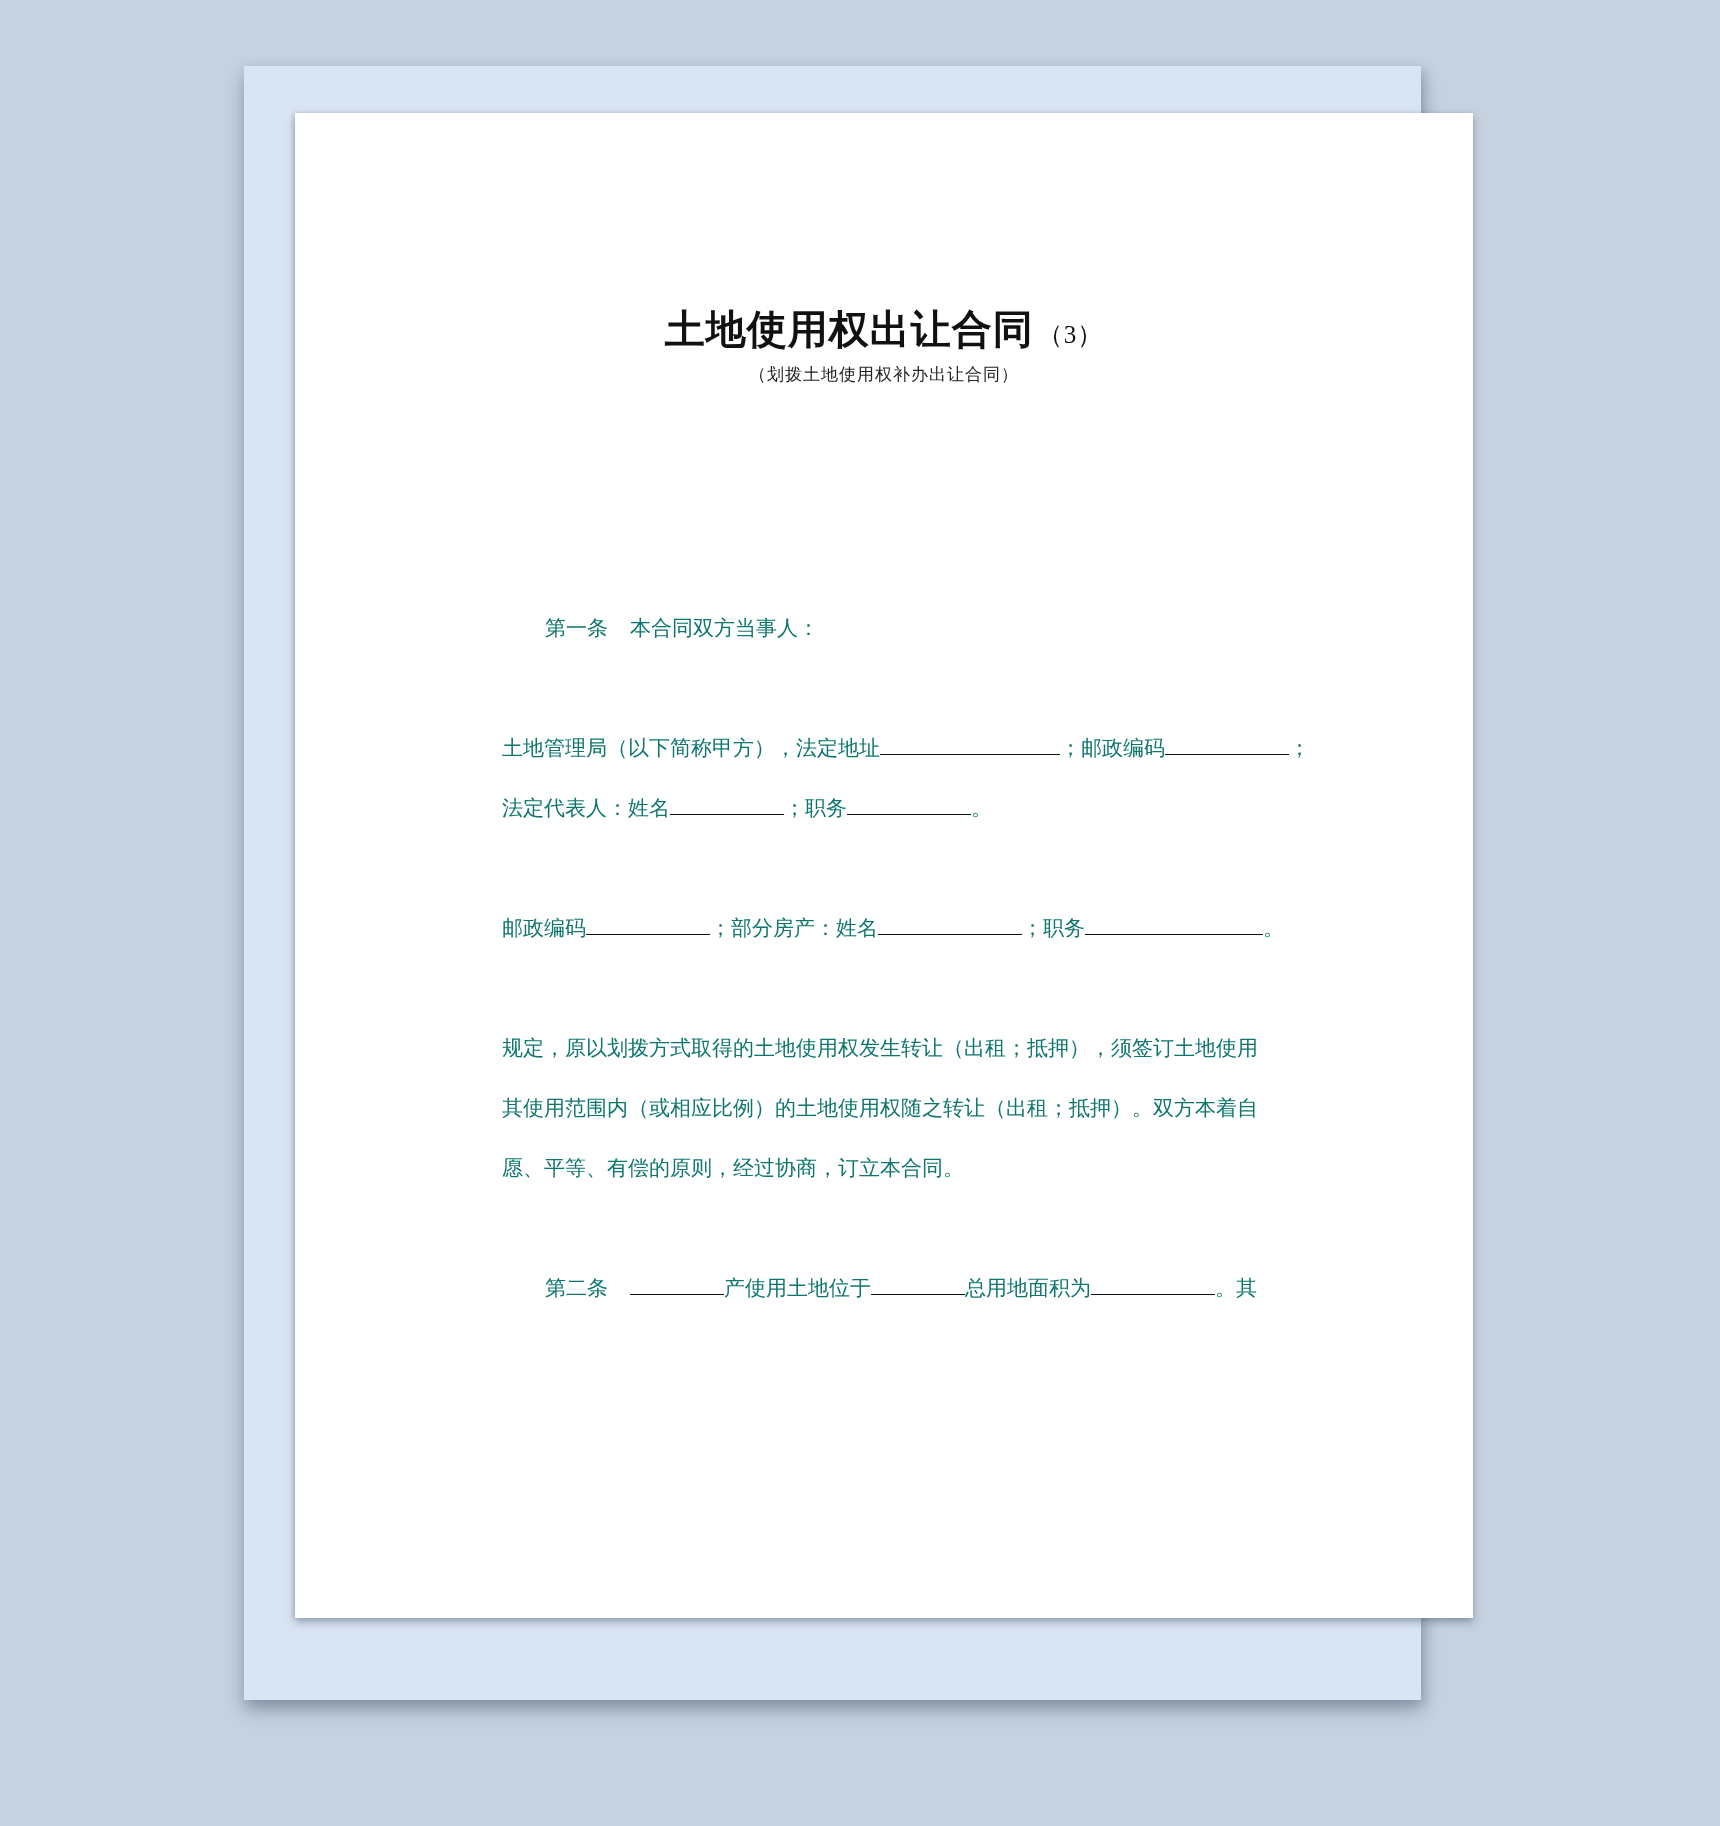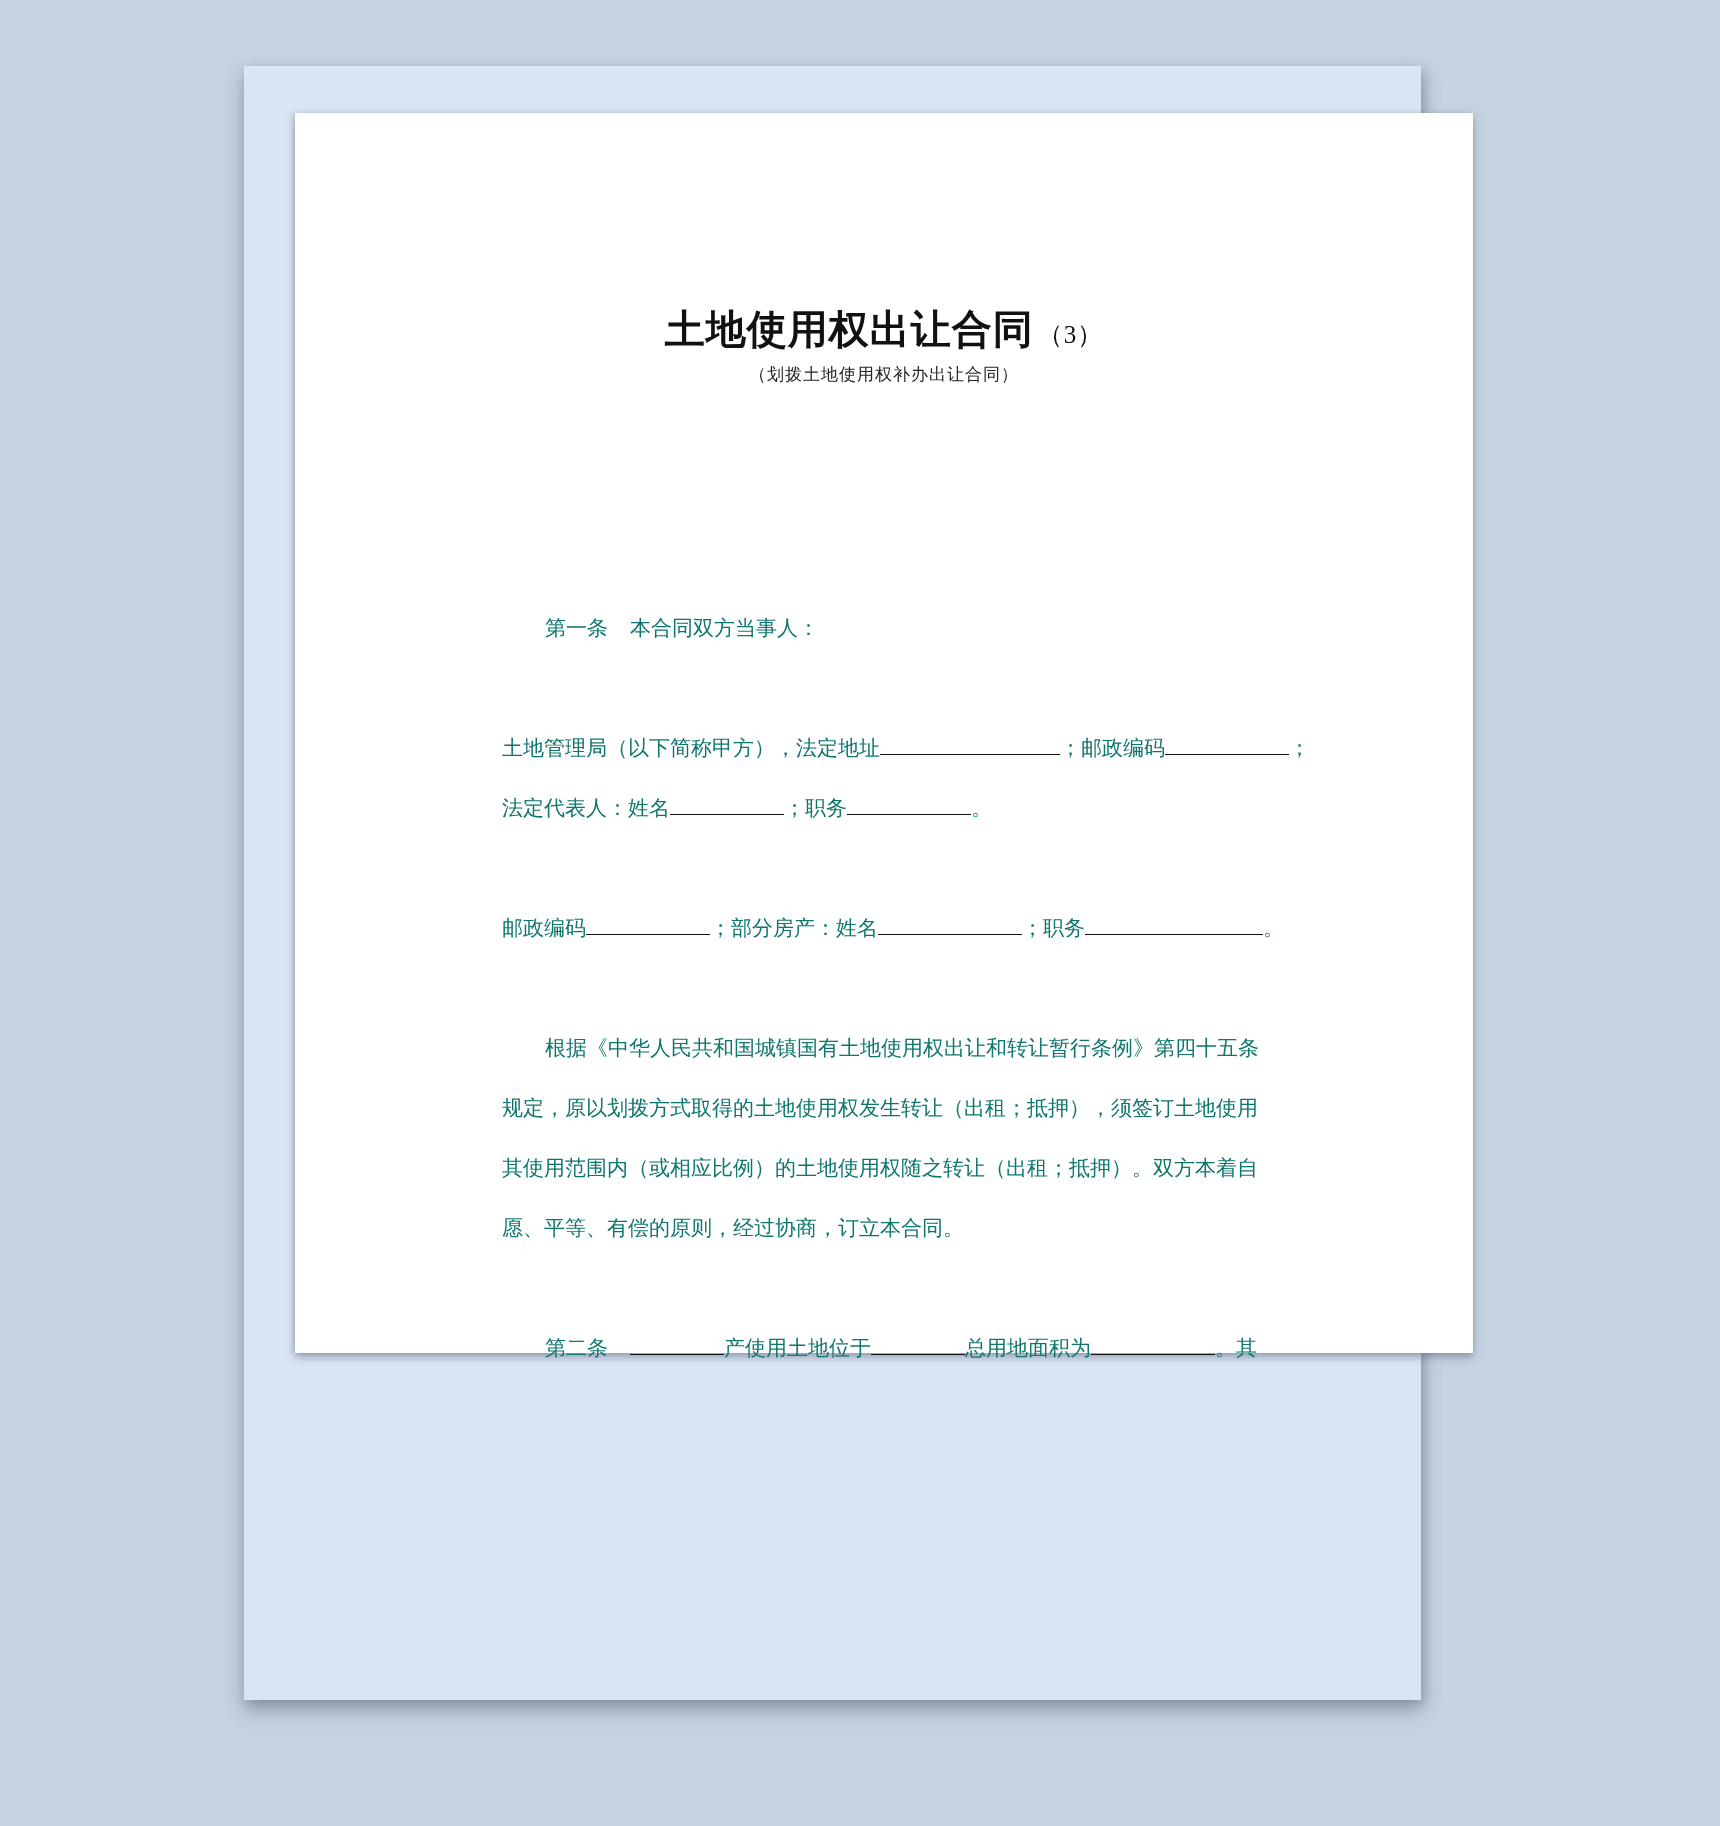--- a/index.html
+++ b/index.html
@@ -22,21 +22,21 @@
     width: 1177px;
     height: 1634px;
     background: #dae5f3;
     box-shadow: 0 10px 18px rgba(80, 95, 120, 0.45), 4px 4px 10px rgba(80,95,120,0.25);
   }
   .page-front {
     position: absolute;
     left: 295px;
     top: 113px;
     width: 1178px;
-    height: 1240px;
+    height: 1505px;
     background: #ffffff;
     box-shadow: 0 4px 8px rgba(80, 95, 120, 0.5), -2px 0 4px rgba(80,95,120,0.15);
   }
   .title-block {
     position: absolute;
     left: 0;
     right: 0;
     top: 196px;
     text-align: center;
   }
@@ -106,21 +106,20 @@
     <div class="para">
       <div class="line-block" style="text-indent:0"><span>土地管理局（以下简称甲方），法定地址</span><span class="blank" style="width:180px"></span><span>；邮政编码</span><span class="blank" style="width:124px"></span><span>；</span></div>
       <div class="line-block" style="text-indent:0"><span>法定代表人：姓名</span><span class="blank" style="width:114px"></span><span>；职务</span><span class="blank" style="width:124px"></span><span>。</span></div>
     </div>
 
     <div class="para">
       <div class="line-block" style="text-indent:0"><span>邮政编码</span><span class="blank" style="width:124px"></span><span>；部分房产：姓名</span><span class="blank" style="width:144px"></span><span>；职务</span><span class="blank" style="width:178px"></span><span>。</span></div>
     </div>
 
     <div class="para">
-      <div class="line-block">根据《中华人民共和国城镇国有土地使用权出让和转让暂行条例》第四十五条</div>
       <div class="line-block" style="text-indent:0">规定，原以划拨方式取得的土地使用权发生转让（出租；抵押），须签订土地使用</div>
       <div class="line-block" style="text-indent:0">其使用范围内（或相应比例）的土地使用权随之转让（出租；抵押）。双方本着自</div>
       <div class="line-block" style="text-indent:0">愿、平等、有偿的原则，经过协商，订立本合同。</div>
     </div>
 
     <div class="para line-block"><span>第二条</span><span class="gap"></span><span class="blank" style="width:94px"></span><span>产使用土地位于</span><span class="blank" style="width:94px"></span><span>总用地面积为</span><span class="blank" style="width:124px"></span><span>。其</span></div>
 
   </div>
 </div>
 

